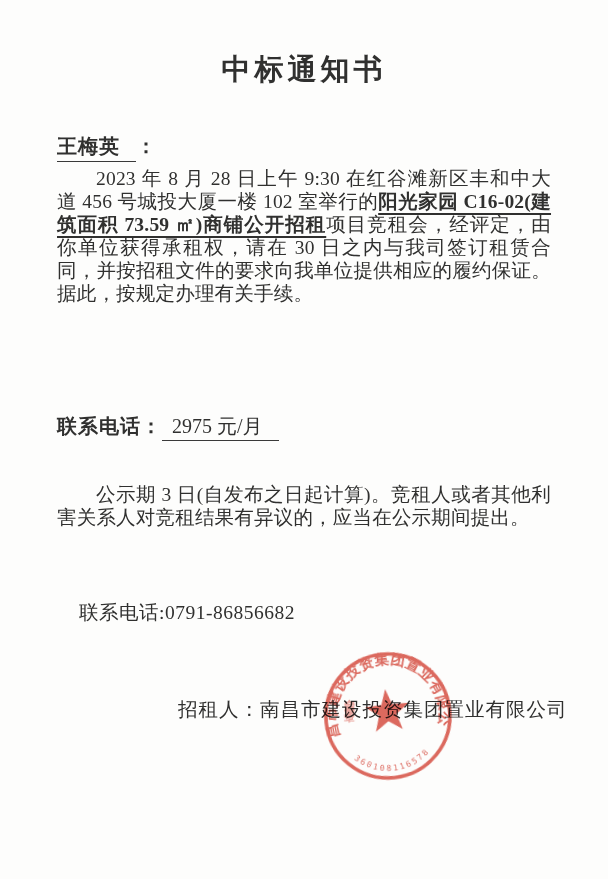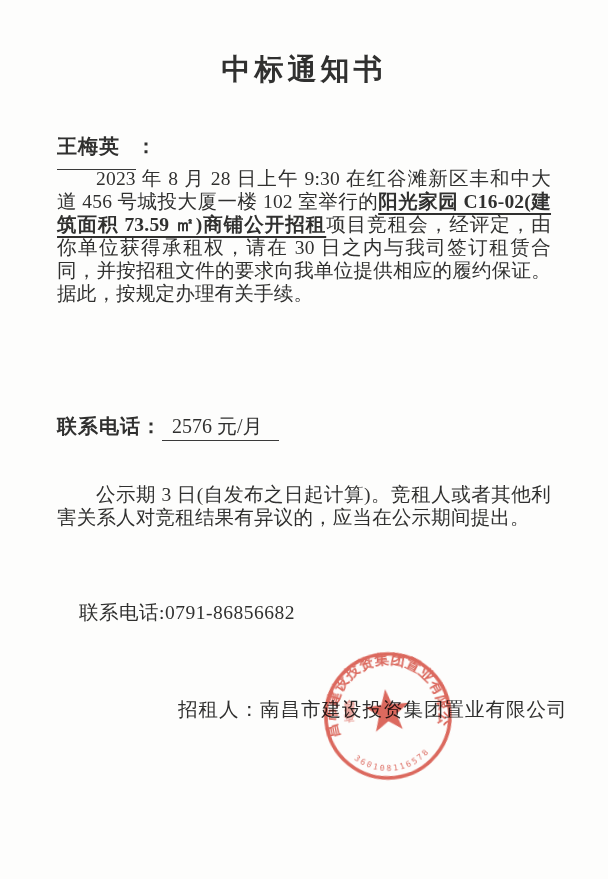--- a/index.html
+++ b/index.html
@@ -16,21 +16,21 @@
     position:absolute;top:50px;left:0;right:0;
     margin:0;text-align:center;
     font-size:29px;font-weight:700;letter-spacing:4px;
   }
   .addressee{
     position:absolute;left:57px;top:133px;
     font-size:20px;font-weight:700;letter-spacing:1px;
   }
   .addr-name{
     border-bottom:1.6px solid #3a3a3a;
-    padding-right:16px;padding-bottom:12px;
+    padding-right:16px;padding-bottom:4px;
   }
   .para{
     position:absolute;left:57px;width:494px;margin:0;
     font-size:19.5px;line-height:23px;
     text-align:justify;text-justify:inter-ideograph;
     letter-spacing:0.2px;
   }
   .para1{top:167px;text-indent:39px;}
   .para2{top:483px;text-indent:39px;}
   .bu{
@@ -86,21 +86,21 @@
 
   <div class="addressee">
     <span class="addr-name">王梅英</span><span>：</span>
   </div>
 
   <p class="para para1">
     <span>2023 年 8 月 28 日上午 9:30 在红谷滩新区丰和中大道 456 号城投大厦一楼 102 室举行的</span><span class="bu">阳光家园 C16-02(建筑面积 73.59 ㎡)商铺公开招租</span><span>项目竞租会，经评定，由你单位获得承租权，请在 30 日之内与我司签订租赁合同，并按招租文件的要求向我单位提供相应的履约保证。据此，按规定办理有关手续。</span>
   </p>
 
   <div class="result">
-    <span class="result-label">联系电话：</span><span class="result-value">2576 元/月</span>
+    <span class="result-label">联系电话：</span><span class="result-value">2975 元/月</span>
   </div>
 
   <p class="para para2">公示期 3 日(自发布之日起计算)。竞租人或者其他利害关系人对竞租结果有异议的，应当在公示期间提出。</p>
 
 
   <div class="phone-line">联系电话:0791-86856682</div>
 
   <div class="lessor-line">招租人：南昌市建设投资集团置业有限公司</div>
 
 

